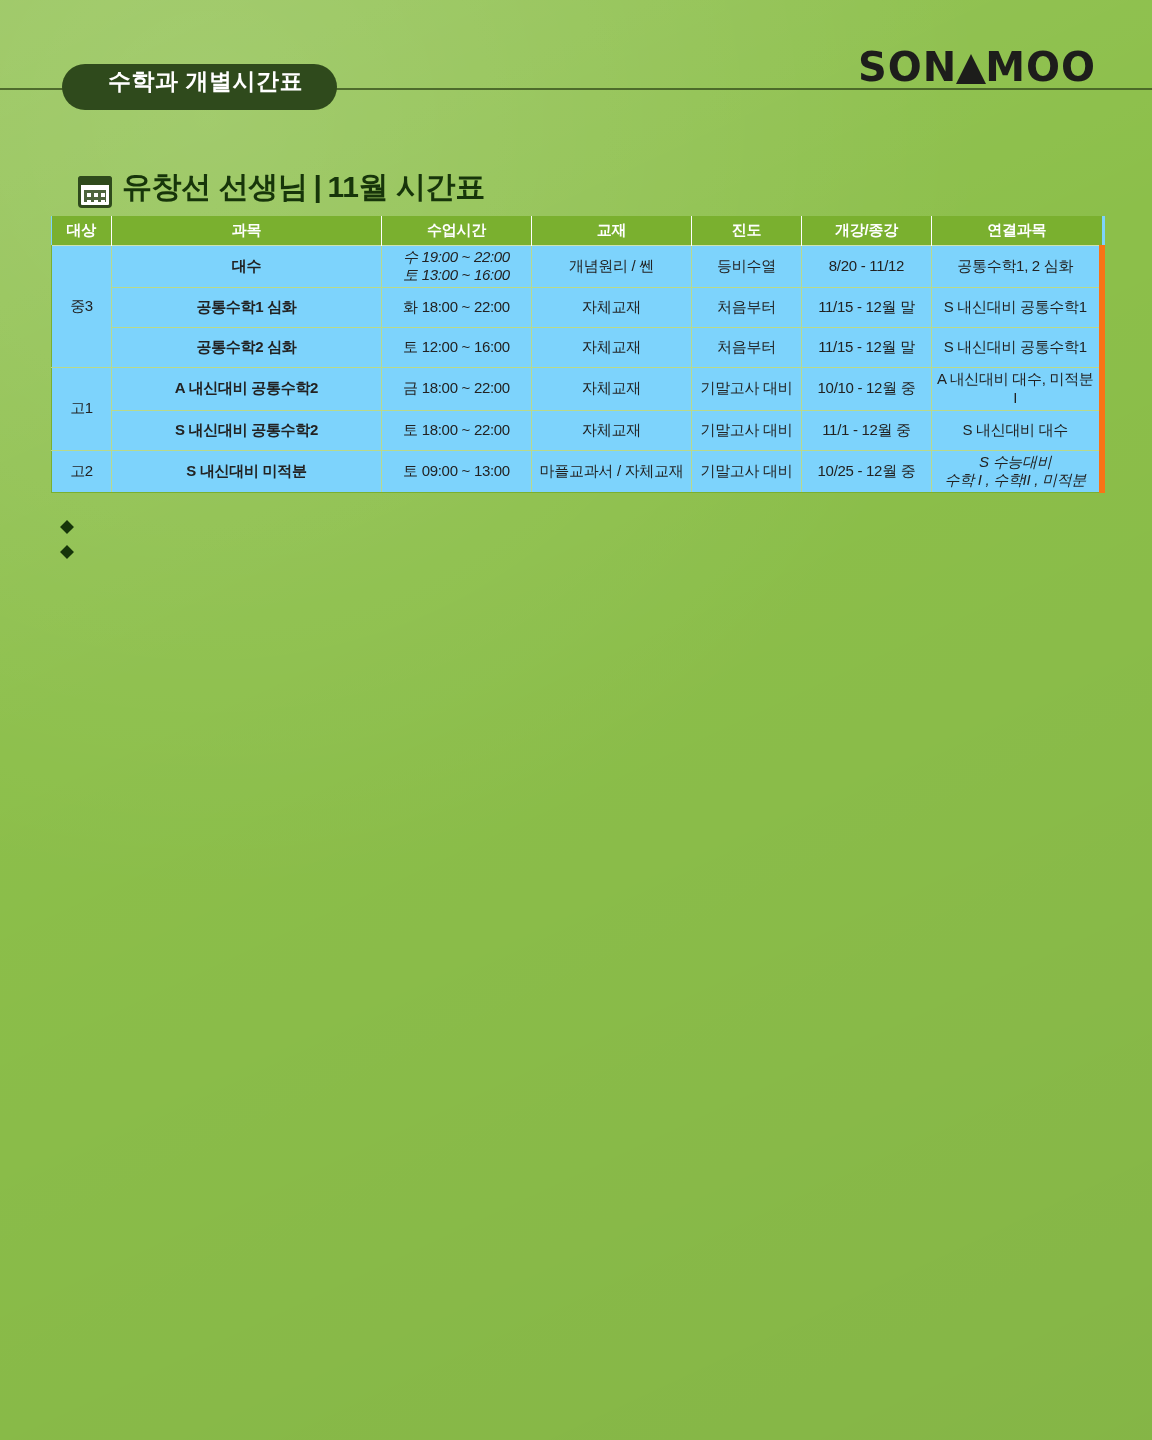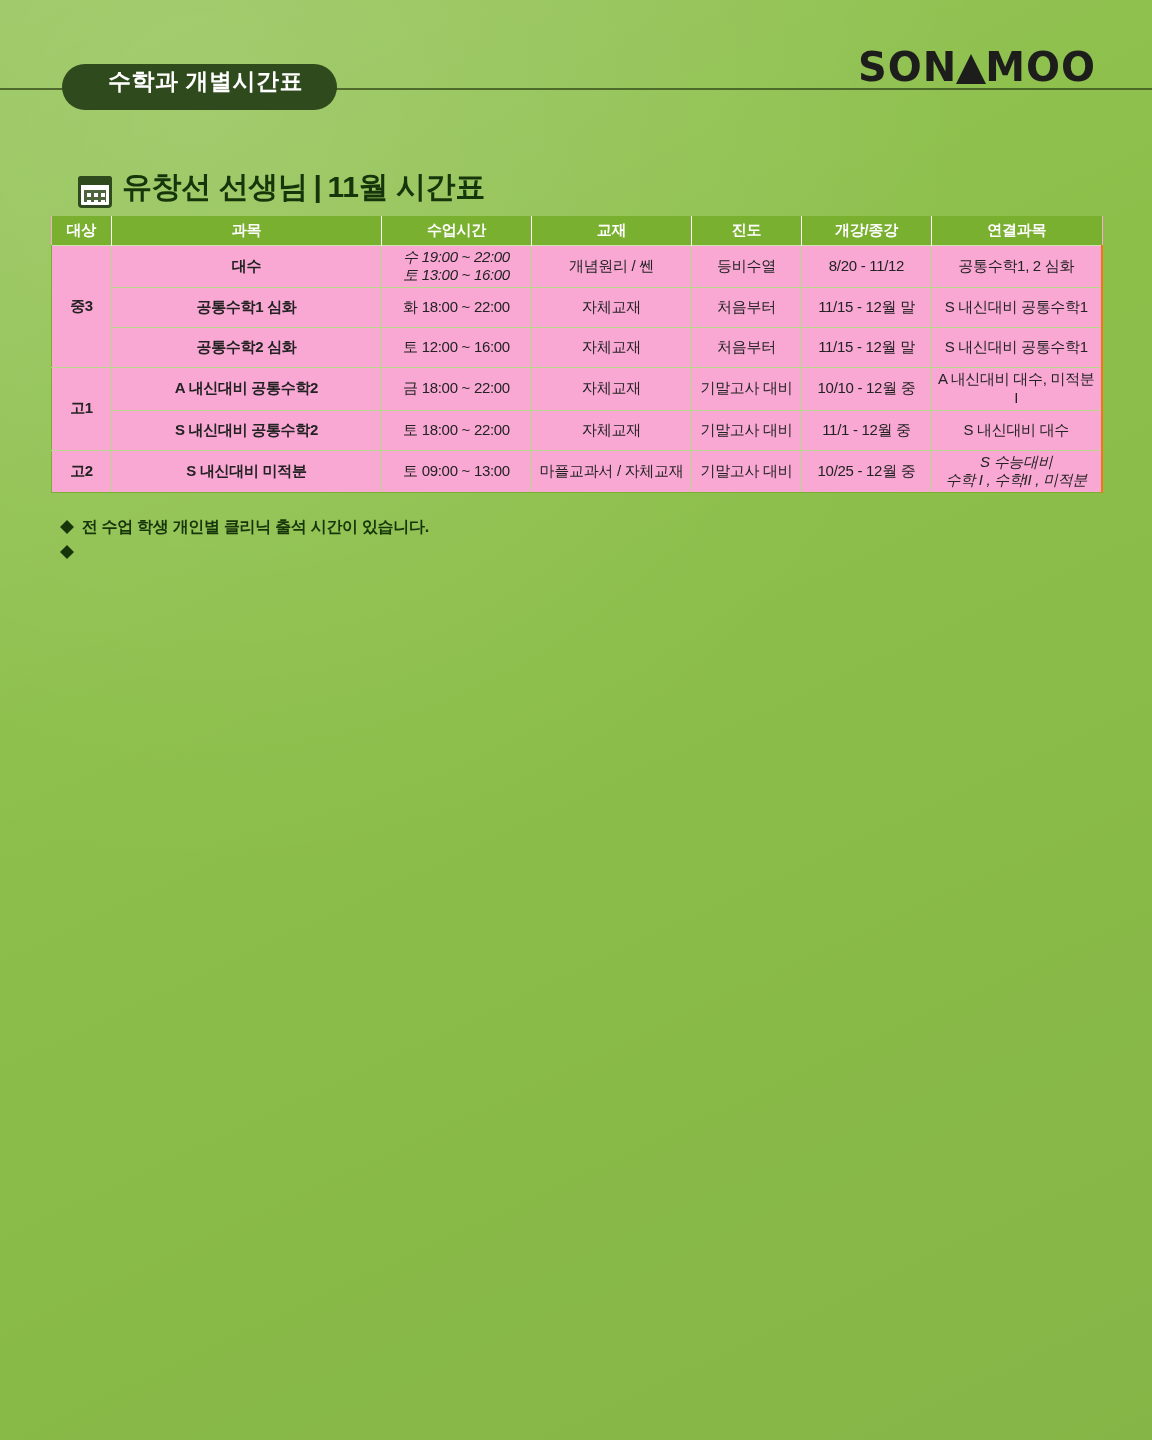--- a/index.html
+++ b/index.html
@@ -129,21 +129,21 @@
   
   .table-wrap {
     position: absolute;
     left: 51px;
     top: 216px;
     width: 1050px;
   }
   table.sched {
     width: 100%;
     border-collapse: collapse;
-    background: #f9a8d4;
+    background: #7dd3fc;
     table-layout: fixed;
   }
   table.sched thead th {
     background: #7ab02f;
     color: #ffffff;
     font-size: 15px;
     font-weight: bold;
     height: 29px;
     border-right: 1px solid #ffffff;
     border-bottom: none;
@@ -157,35 +157,35 @@
     border-top: 1px solid #cfe3b0;
     text-align: center;
     font-size: 15px;
     color: #222222;
     height: 40px;
     padding: 2px 4px;
     letter-spacing: -0.3px;
     line-height: 1.25;
   }
   td.grade {
-    font-weight: bold;
+    font-weight: normal;
     font-size: 16px;
     color: #17350a;
     border-right: 1px solid #b9d98a;
   }
   td.subject {
     font-weight: bold;
     color: #1f4a10;
     font-size: 16px;
   }
   td.dotted-right { border-right: 1px dotted #9cc26a; }
   .group-end td { border-bottom: 1px solid #7ab02f; }
   table.sched tbody tr:last-child td { border-bottom: 1px solid #7ab02f; }
   table.sched tbody td:first-child { border-left: 1px solid #7ab02f; }
-  table.sched tbody td:last-child { border-right: 2px solid #f97316; }
+  table.sched tbody td:last-child { border-right: 6px solid #f97316; }
   .two-line { white-space: pre-line; font-size: 14px; font-style: italic; }
 
   
   .notes {
     position: absolute;
     left: 60px;
     top: 515px;
     width: 1020px;
   }
   .note {
@@ -301,18 +301,17 @@
         <td class="two-line">S 수능대비
 수학 I , 수학II , 미적분</td>
       </tr>
     </tbody>
   </table>
 </div>
 
 <div class="notes">
   <div class="note">
     <span class="bullet">◆</span>
-    <span>전 수업 학생 개인별 클리닉 출석 시간이 있습니다.</span>
   </div>
   <div class="note">
     <span class="bullet">◆</span>
   </div>
 </div>
 
 </body></html>

